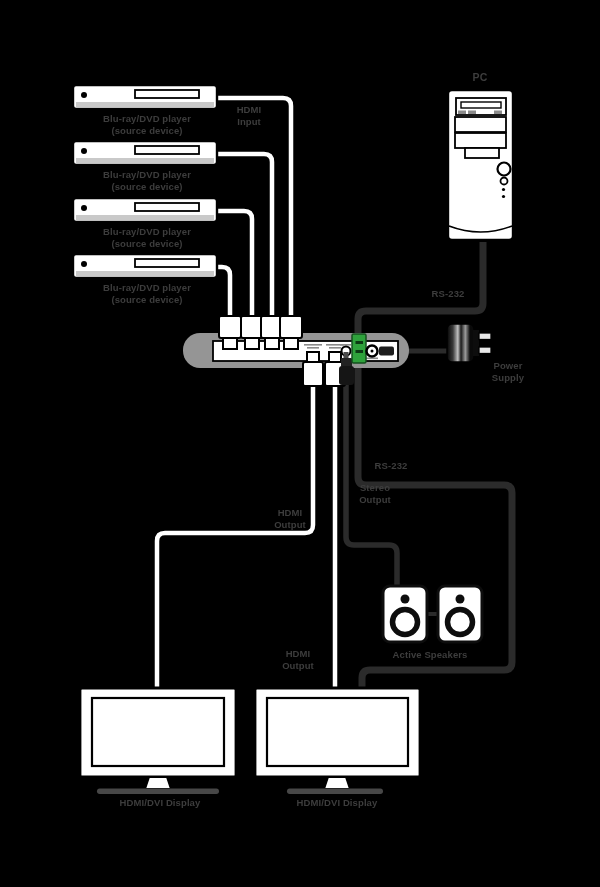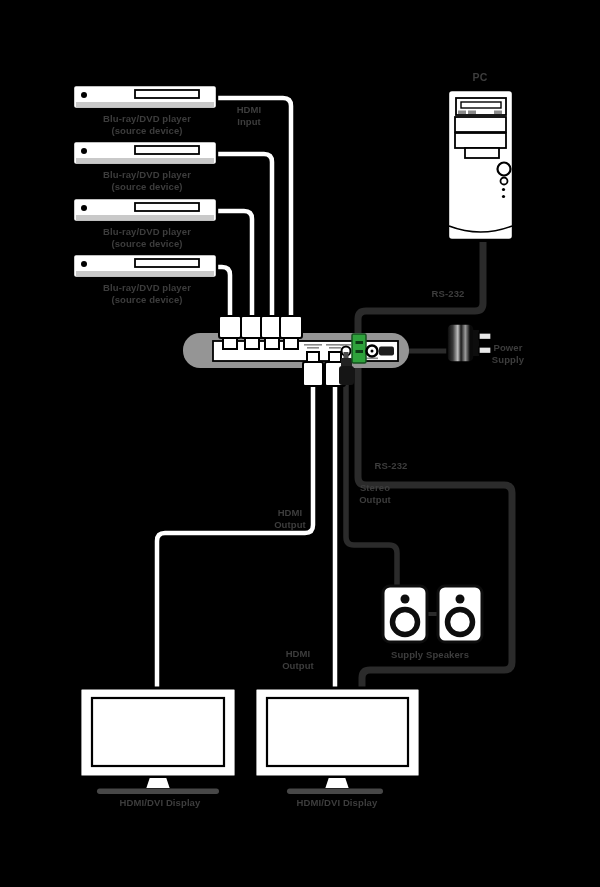--- a/index.html
+++ b/index.html
@@ -209,32 +209,32 @@
   <div class="lbl" style="left:147px;top:226px">Blu-ray/DVD player
 (source device)</div>
   <div class="lbl" style="left:147px;top:282px">Blu-ray/DVD player
 (source device)</div>
 
   <div class="lbl" style="left:249px;top:104px">HDMI
 Input</div>
 
   <div class="lbl" style="left:448px;top:288px">RS-232</div>
 
-  <div class="lbl" style="left:508px;top:342px">Power
+  <div class="lbl" style="left:508px;top:360px">Power
 Supply</div>
 
   <div class="lbl" style="left:290px;top:507px">HDMI
 Output</div>
 
   <div class="lbl" style="left:375px;top:482px">Stereo
 Output</div>
 
   <div class="lbl" style="left:391px;top:460px">RS-232</div>
 
   <div class="lbl" style="left:298px;top:648px">HDMI
 Output</div>
 
-  <div class="lbl" style="left:430px;top:649px">Supply Speakers</div>
+  <div class="lbl" style="left:430px;top:649px">Active Speakers</div>
 
   <div class="lbl" style="left:160px;top:797px">HDMI/DVI Display</div>
   <div class="lbl" style="left:337px;top:797px">HDMI/DVI Display</div>
 
 </div>
 
 </body></html>

